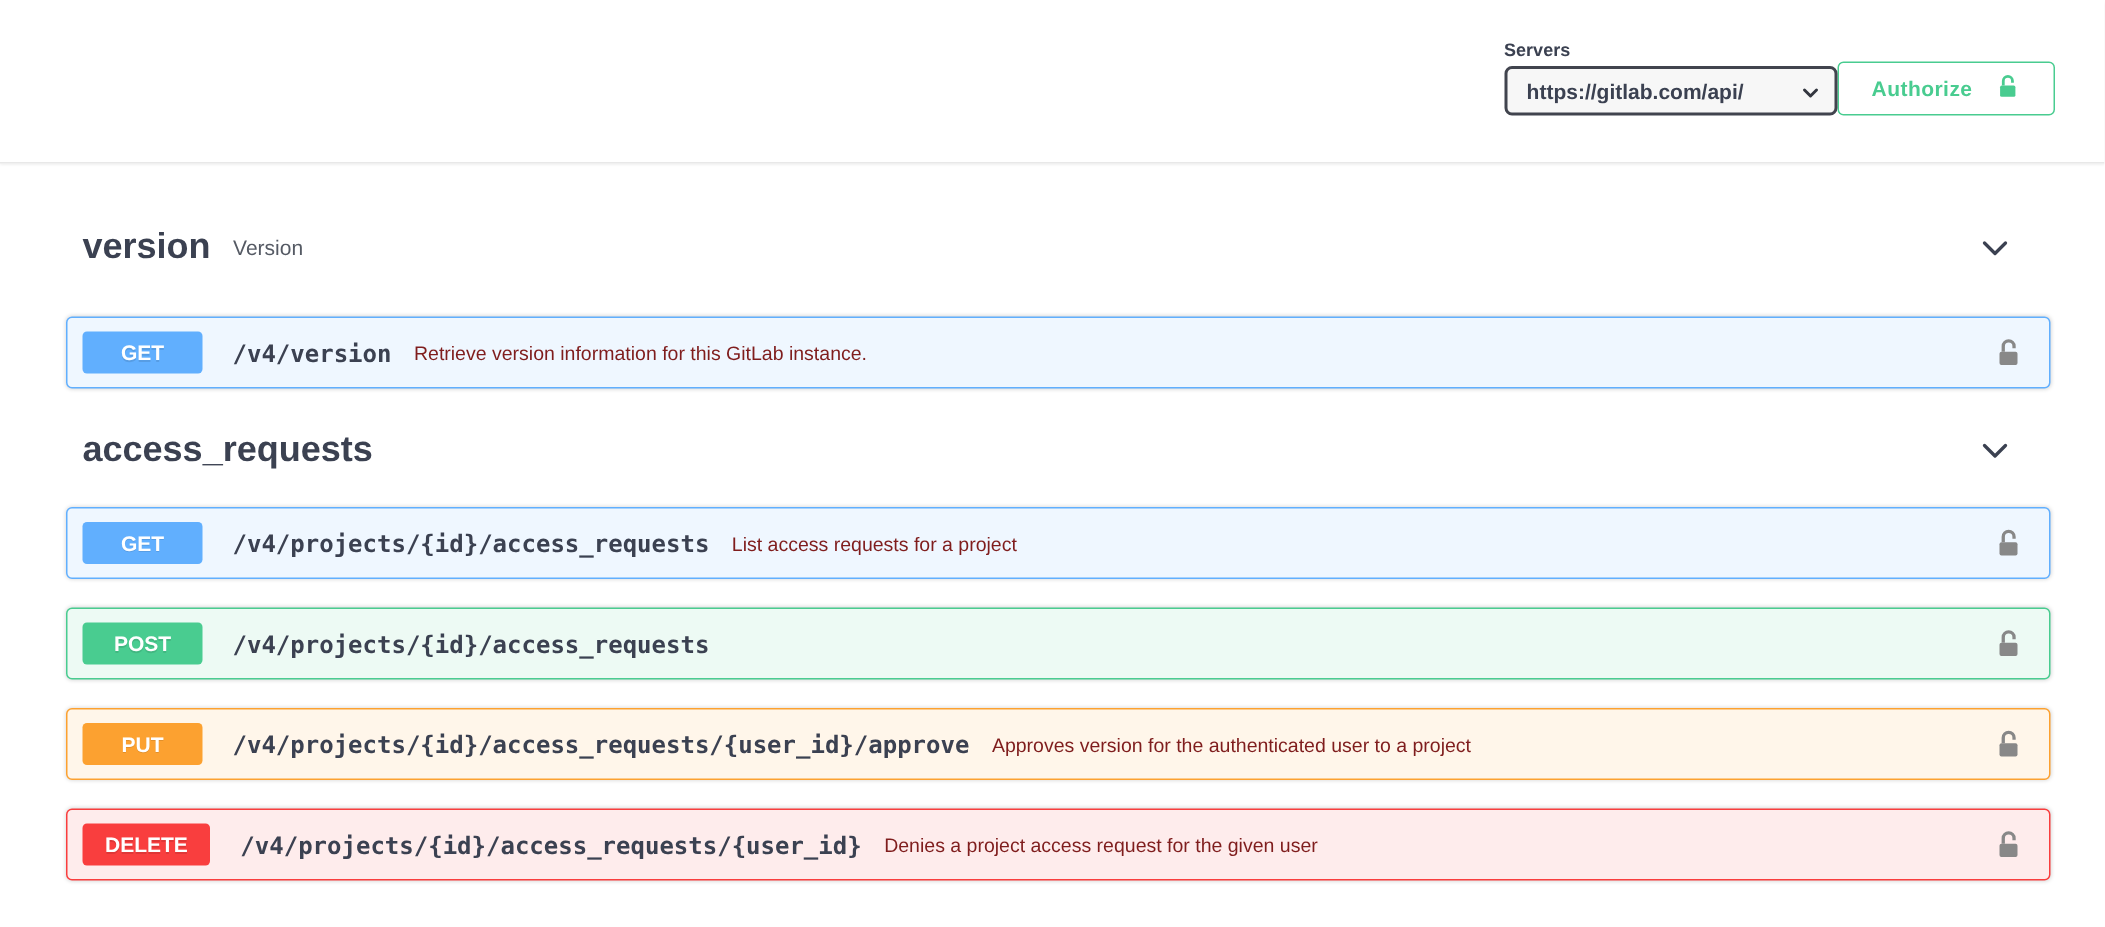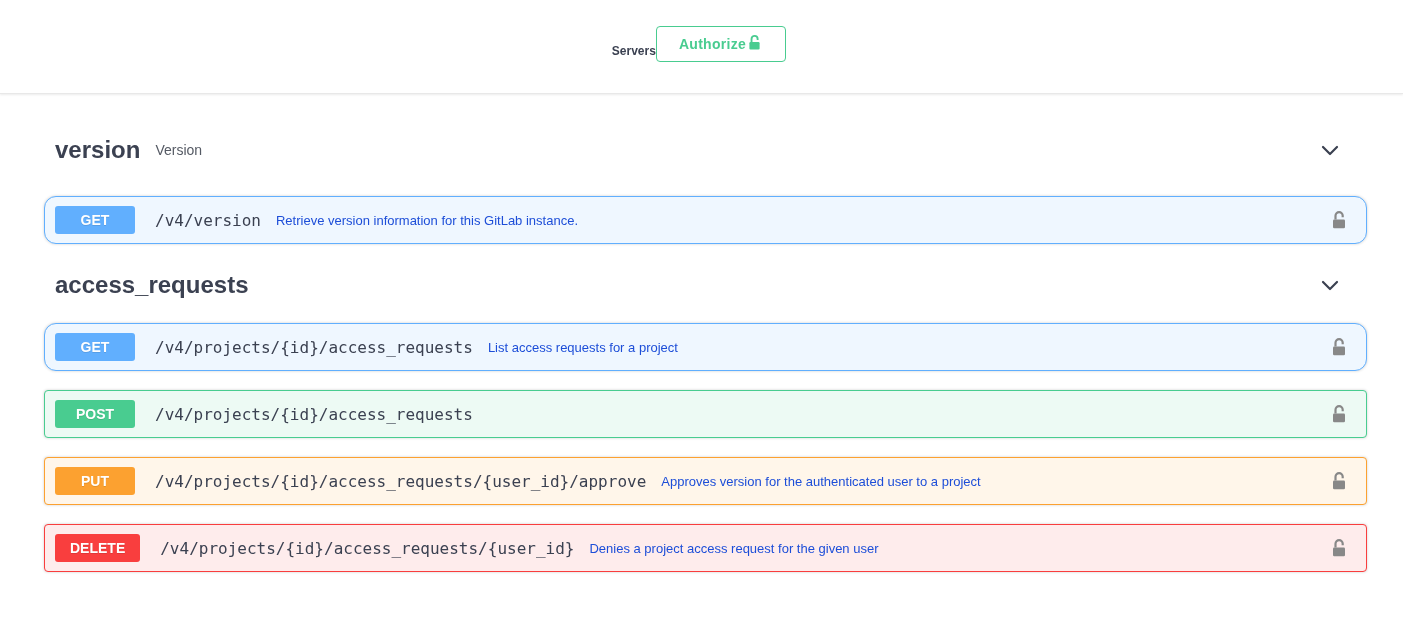--- a/index.html
+++ b/index.html
@@ -7,21 +7,21 @@
   body {
     font-family: "Liberation Sans", sans-serif;
     background: #ffffff;
     color: var(--heading-text, #3b4151);
   }
   .page { width: 1403px; height: 618px; position: relative; }
 
   
   .scheme-container {
     display: flex;
-    justify-content: center;
+    justify-content: flex-end;
     align-items: flex-end;
     padding: 26px 33px 31px 28px;
     background: #fff;
     border-bottom: 1px solid #e8e8e8;
     box-shadow: 0 1px 2px 0 rgba(0,0,0,.08);
   }
   .servers-label {
     display: block;
     font-size: 12px;
     font-weight: 700;
@@ -47,20 +47,21 @@
   .select-caret {
     position: absolute;
     right: 12px; top: 50%;
     margin-top: -6px;
     pointer-events: none;
     color: #33363f;
   }
   .authorize-btn {
     display: inline-flex;
     align-items: center;
+    gap: 15px;
     height: 36px;
     padding: 0 22px;
     background: #fff;
     border: 1.5px solid var(--authorize-green, #49cc90);
     border-radius: 4px;
     color: var(--authorize-green, #49cc90);
     font-family: "Liberation Sans", sans-serif;
     font-size: 14px;
     font-weight: 700;
     letter-spacing: .3px;
@@ -106,21 +107,21 @@
     display: flex;
     align-items: center;
     height: 48px;
     border-radius: 4px;
     border: 1px solid;
     box-shadow: 0 0 3px rgba(0,0,0,.19);
     padding: 0 10px;
     margin-bottom: 19px;
     cursor: pointer;
   }
-  .opblock.get    { background: var(--get-bg, #eff7ff);    border-color: var(--method-get, #61affe); border-radius: 12px; }
+  .opblock.get    { background: var(--get-bg, #eff7ff);    border-color: var(--method-get, #61affe); }
   .opblock.post   { background: var(--post-bg, #edfaf4);   border-color: var(--method-post, #49cc90); }
   .opblock.put    { background: var(--put-bg, #fff6ea);    border-color: var(--method-put, #fca130); }
   .opblock.delete { background: var(--delete-bg, #feecec); border-color: var(--method-delete, #f93e3e); }
 
   .method-badge {
     min-width: 80px;
     padding: 6px 15px;
     border: none;
     border-radius: 3px;
     font-family: "Liberation Sans", sans-serif;
@@ -132,28 +133,28 @@
     cursor: pointer;
   }
   .opblock.get    .method-badge { background: var(--method-get, #61affe); }
   .opblock.post   .method-badge { background: var(--method-post, #49cc90); }
   .opblock.put    .method-badge { background: var(--method-put, #fca130); }
   .opblock.delete .method-badge { background: var(--method-delete, #f93e3e); }
 
   .op-path {
     font-family: "DejaVu Sans Mono", "Liberation Mono", monospace;
     font-size: 16px;
-    font-weight: 400;
+    font-weight: 700;
     color: var(--heading-text, #3b4151);
     margin-left: 20px;
     white-space: nowrap;
   }
   .op-summary {
     font-size: 13px;
-    color: #1d4ed8;
+    color: #7f1d1d;
     margin-left: 15px;
     white-space: nowrap;
   }
   .lock-btn {
     margin-left: auto;
     margin-right: 7px;
     background: none;
     border: none;
     padding: 0;
     color: var(--lock-gray, #888888);
@@ -162,20 +163,30 @@
   }
 </style>
 </head>
 <body>
 
 <div class="page">
 
   <div class="scheme-container">
     <div class="servers">
       <label class="servers-label">Servers</label>
+      <div class="select-wrap">
+        <select class="server-select">
+          <option>https://gitlab.com/api/</option>
+        </select>
+        <span class="select-caret">
+          <svg width="12" height="12" viewBox="0 0 12 12">
+              <path d="M2 4 L6 8 L10 4" fill="none" stroke="currentColor" stroke-width="2" stroke-linecap="round" stroke-linejoin="round"></path>
+            </svg>
+        </span>
+      </div>
     </div>
     <button class="authorize-btn">
       <span>Authorize</span>
       <span>
         <svg width="17" height="17" viewBox="0 0 20 20">
             <path d="M6.5 9.5 V5.8 a3.6 3.6 0 0 1 7.2 0 V7.2" fill="none" stroke="currentColor" stroke-width="2.2"></path>
             <rect x="4" y="9.5" width="12" height="8.8" rx="1.3" fill="currentColor"></rect>
           </svg>
       </span>
     </button>

